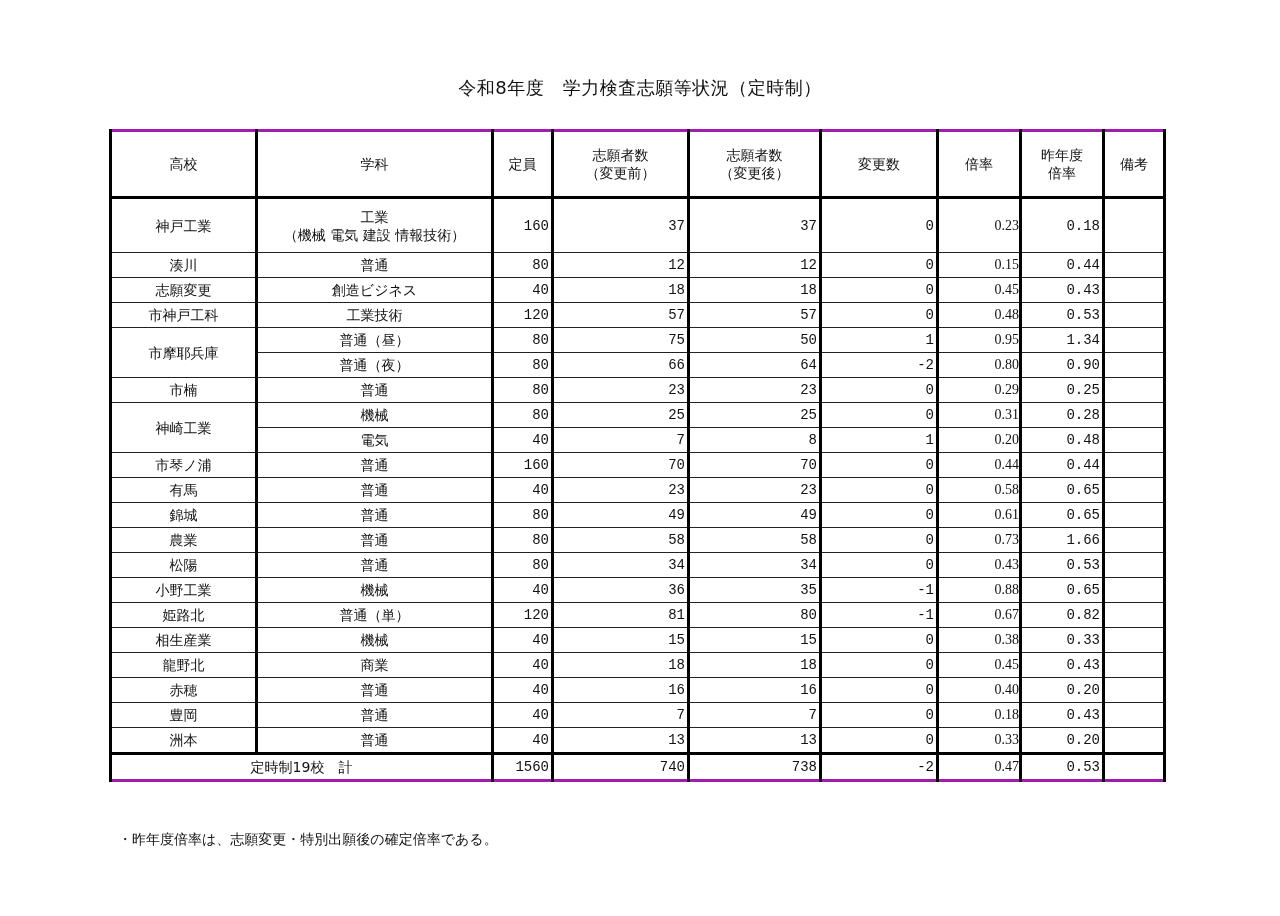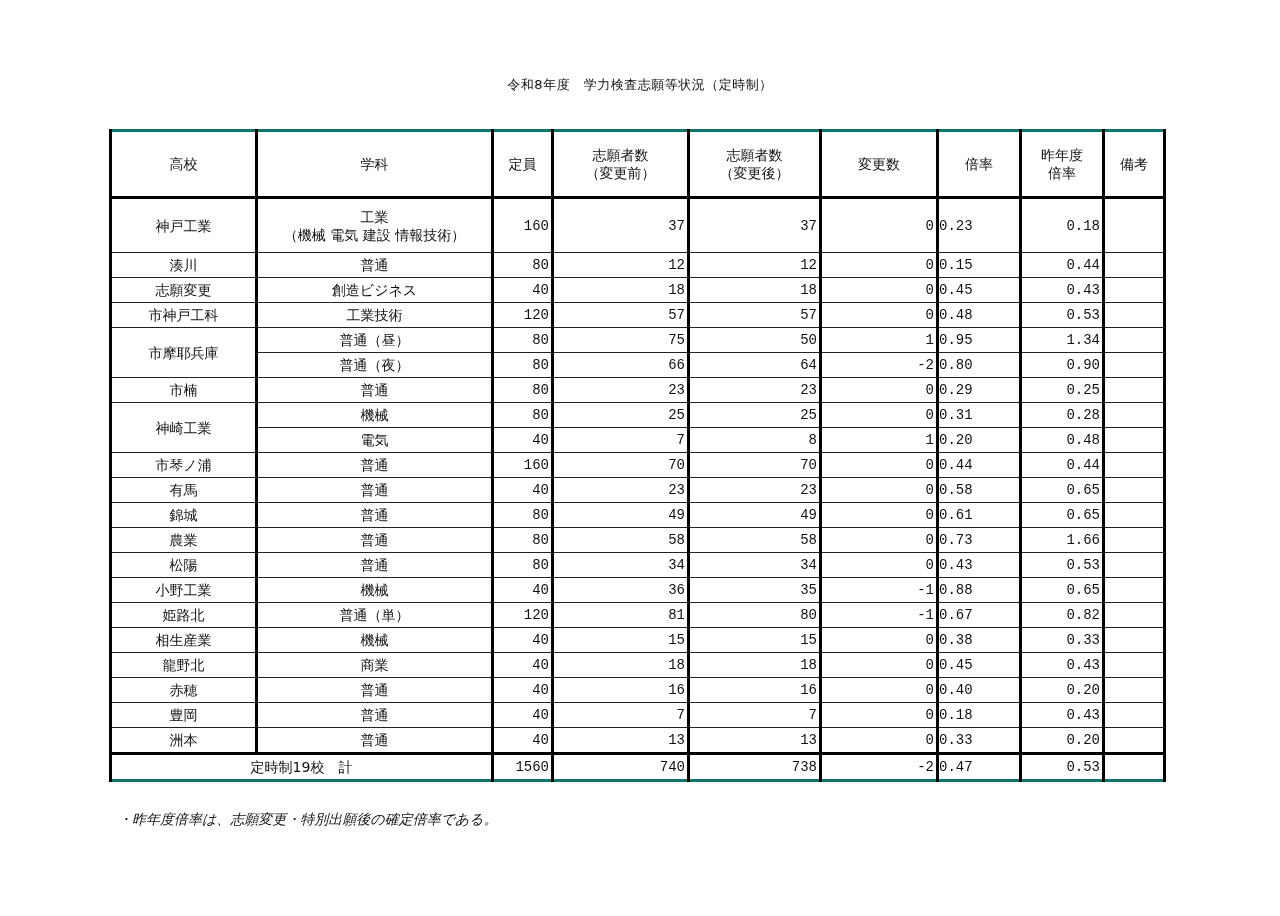--- a/index.html
+++ b/index.html
@@ -1,35 +1,35 @@
 <!DOCTYPE html>
 <html><head>
 <meta charset="utf-8">
 <style>
   html, body { margin: 0; padding: 0; background: #ffffff; }
   body { width: 1280px; height: 916px; position: relative; overflow: hidden;
          font-family: "DejaVu Sans", "Liberation Sans", sans-serif; color: #111; }
   .title { position: absolute; left: 0; top: 76px; width: 1280px; text-align: center;
-           font-size: 13px; letter-spacing: 0.5px; color: #111; }
+           font-size: 18px; letter-spacing: 0.5px; color: #111; }
   table.grid { position: absolute; left: 109px; top: 129px; border-collapse: collapse;
-               border: 3px solid #0f766e; table-layout: fixed; padding-left: 16px; }
+               border: 3px solid #a21caf; table-layout: fixed; padding-left: 16px; }
   table.grid td, table.grid th { padding: 0; font-weight: normal; overflow: hidden; white-space: nowrap; }
   table.grid th { border-left: 3px solid #000; border-right: 3px solid #000; border-bottom: 3px solid #000;
                   font-size: 14px; line-height: 18px; text-align: center; vertical-align: middle; height: 64px; }
   table.grid td { border-left: 3px solid #000; border-right: 3px solid #000; border-bottom: 1px solid #222;
                   font-size: 14px; height: 24px; line-height: 18px; vertical-align: middle; }
   table.grid tr.first td { height: 53px; }
   table.grid tr.total td { border-top: 3px solid #000; height: 24px; }
   td.c { text-align: center; }
   td.r { text-align: right; padding-right: 2px !important;
          font-family: "Liberation Mono", "DejaVu Sans Mono", monospace; font-size: 14px; }
-  td.rt { text-align: left; font-family: Liberation Mono, monospace; font-size: 14px; }
+  td.rt { text-align: right; font-family: Liberation Serif, serif; font-size: 14px; }
   td.rr { text-align: right; padding-right: 2px !important; font-family: "Liberation Mono", "DejaVu Sans Mono", monospace; font-size: 14px; }
   .sub { display: block; }
-  .note { position: absolute; left: 118px; top: 811px; font-size: 14px; color: #111; font-style: italic; }
+  .note { position: absolute; left: 118px; top: 831px; font-size: 14px; color: #111; }
 </style>
 </head>
 <body>
 
 <div class="title">令和8年度　学力検査志願等状況（定時制）</div>
 
 <table class="grid">
   <colgroup>
     <col style="width:146px">
       <col style="width:236px">

